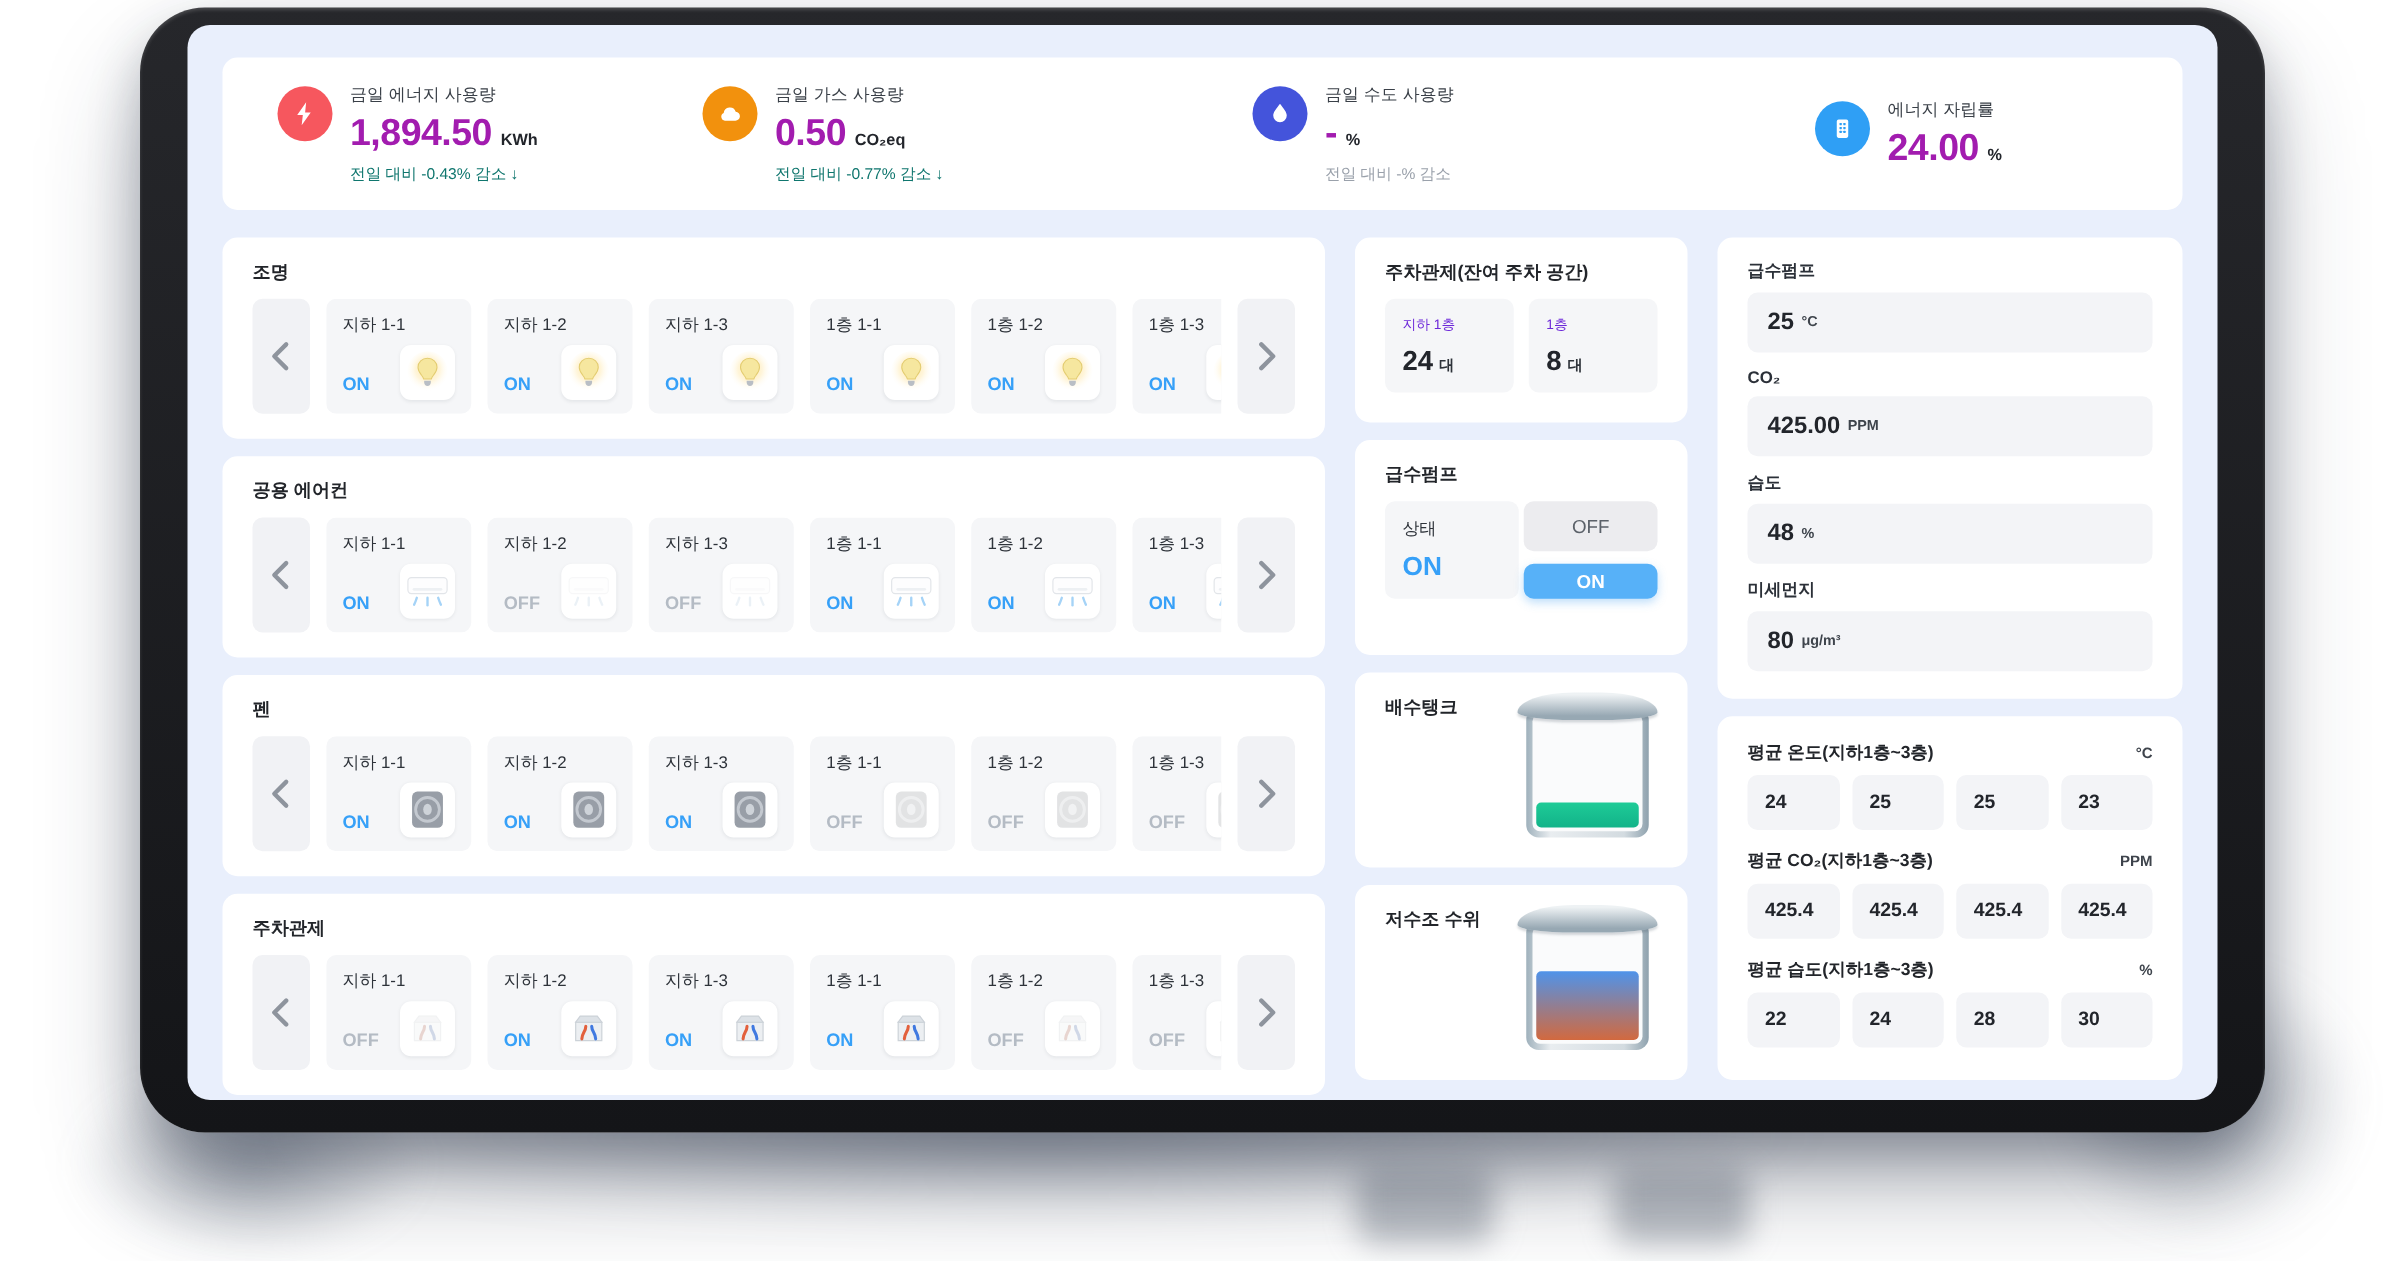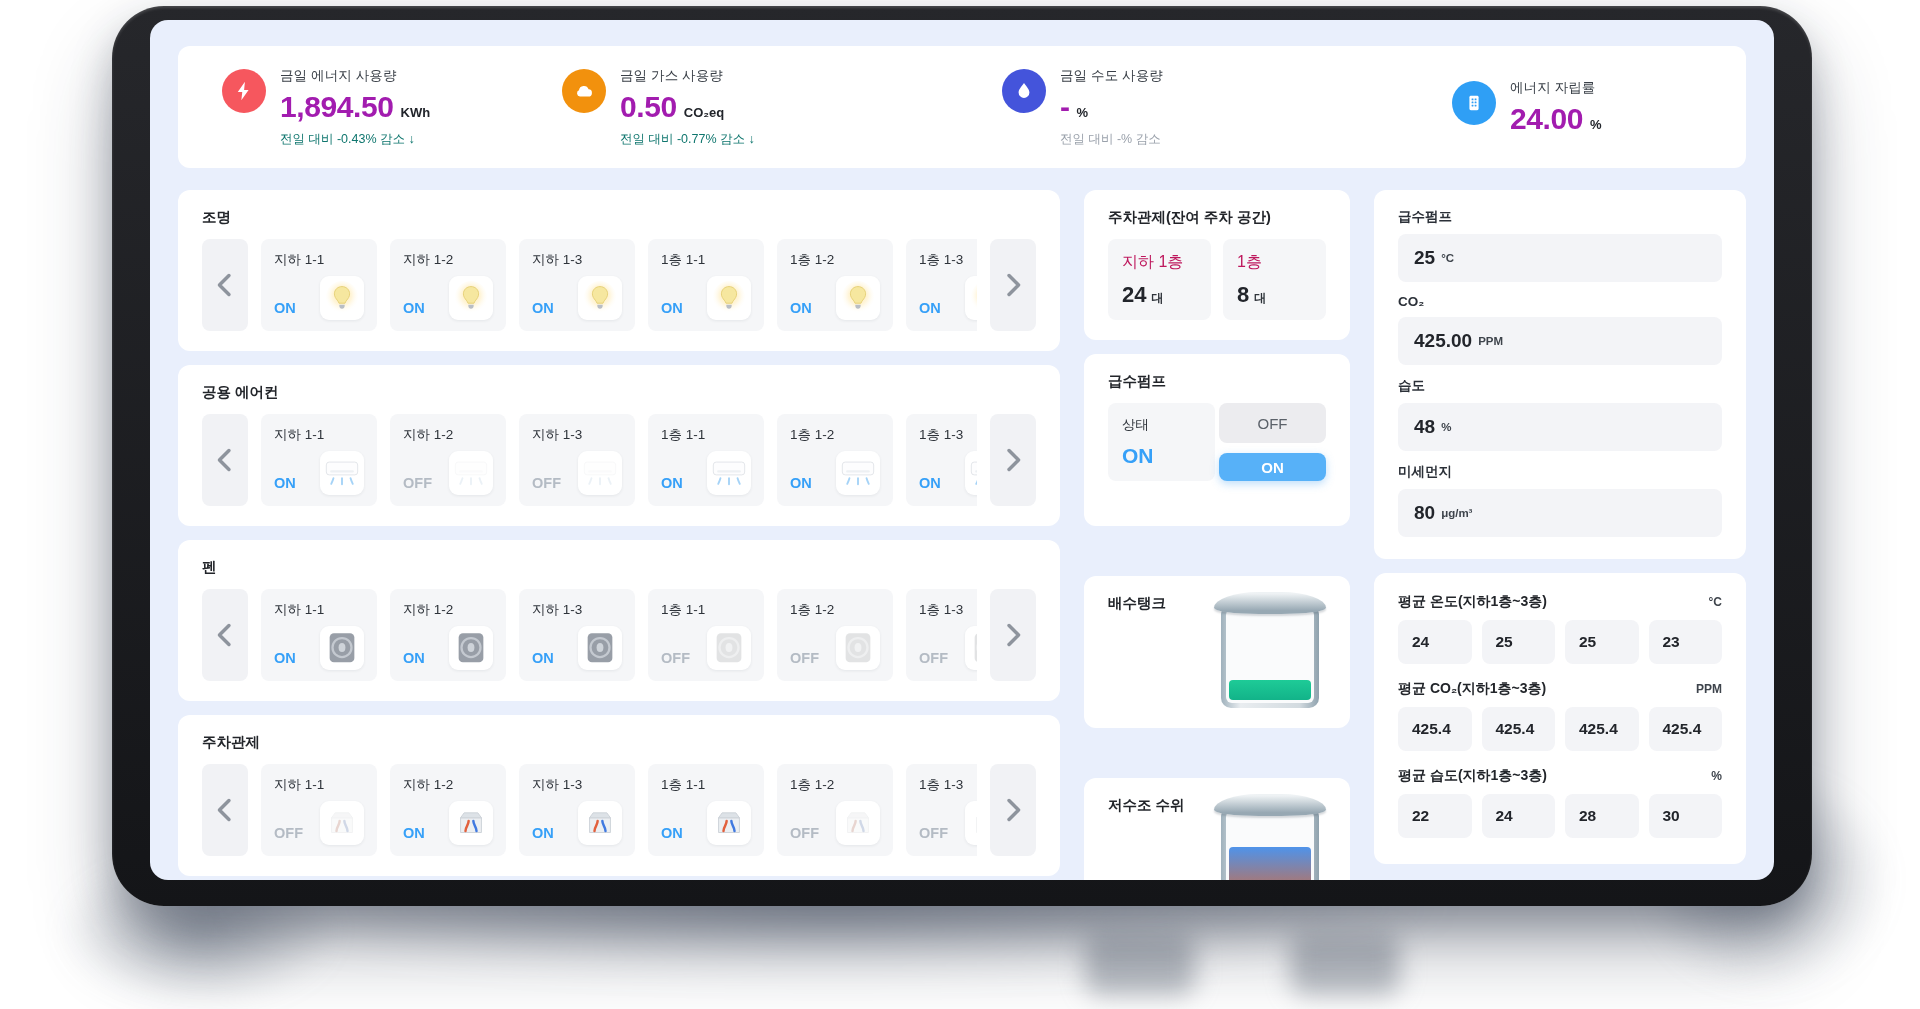--- a/index.html
+++ b/index.html
@@ -66,37 +66,37 @@
   .dcard[data-state="ON"]  .status { color:#36a0f8; }
   .dcard[data-state="OFF"] .status { color:#b4bbc4; }
   .icon-box { width:44px; height:44px; background:#fff; border-radius:9px;
     box-shadow:0 1px 3px rgba(40,50,70,.08); display:flex; align-items:center; justify-content:center; }
   .glyph { width:38px; height:38px; }
   .dcard[data-state="OFF"] .glyph { opacity:.28; filter:grayscale(.5); }
 
   
   .slot-row { display:flex; gap:12px; margin-top:12px; }
   .slot { flex:1; background:#f5f6f8; border-radius:8px; padding:13px 14px 12px 14px; }
-  .slot-name { font-size:16px; color:#be185d; }
+  .slot-name { font-size:11px; color:#6d28d9; }
   .slot-valrow { display:flex; align-items:baseline; gap:5px; margin-top:9px; }
   .slot-value { font-size:22px; font-weight:800; color:#22252b; }
   .slot-unit { font-size:12px; font-weight:600; color:#2e333a; }
 
   .pump-grid { display:grid; grid-template-columns:1fr 1fr; gap:4px; margin-top:12px; }
   .pump-state { background:#f5f6f8; border-radius:8px; padding:13px 14px; }
   .pump-state-label { font-size:13.5px; color:#2e333a; }
   .pump-state-val { font-size:21px; font-weight:800; color:#36a0f8; margin-top:10px; }
   .pump-btns { display:flex; flex-direction:column; gap:10px; }
   .btn-off { flex:0 0 40px; border:none; border-radius:8px; background:#ececef; color:#5b6169;
     font-size:15px; font-weight:500; cursor:pointer; font-family:inherit; }
   .btn-on { flex:1; border:none; border-radius:8px; background:#57b1f8; color:#fff;
     font-size:15px; font-weight:700; cursor:pointer; font-family:inherit;
     box-shadow:0 3px 8px rgba(70,160,240,.35); }
 
-  .tank-panel { flex:1; display:flex; justify-content:space-between; align-items:flex-start;margin-top:36px; }
+  .tank-panel { flex:1; display:flex; justify-content:space-between; align-items:flex-start; }
   .tank { position:relative; width:112px; height:116px; margin-top:-2px; }
   .tank-lid { position:absolute; top:0; left:0; right:0; height:22px;
     background:linear-gradient(#eef2f4 8%, #97a8b3 85%);
     border-radius:50% / 90% 90% 35% 35%; box-shadow:0 2px 2px rgba(50,65,80,.2); z-index:2; }
   .tank-body { position:absolute; top:12px; left:7px; right:7px; bottom:0; border-radius:10px;
     background:linear-gradient(90deg,#9fb1bc, #e9edf0 20%, #d3dbe0 80%, #8fa2ae); padding:5px; }
   .tank-inner { position:relative; width:100%; height:100%; background:#fafbfc; border-radius:6px; overflow:hidden; }
   .tank-fill { position:absolute; left:3px; right:3px; bottom:3px; border-radius:4px; }
   .fill-green { background:linear-gradient(#1ecb97,#12b389); }
   .fill-grad { background:linear-gradient(180deg,#4f93ea 0%, #8f7f96 48%, #d2693f 100%); }

